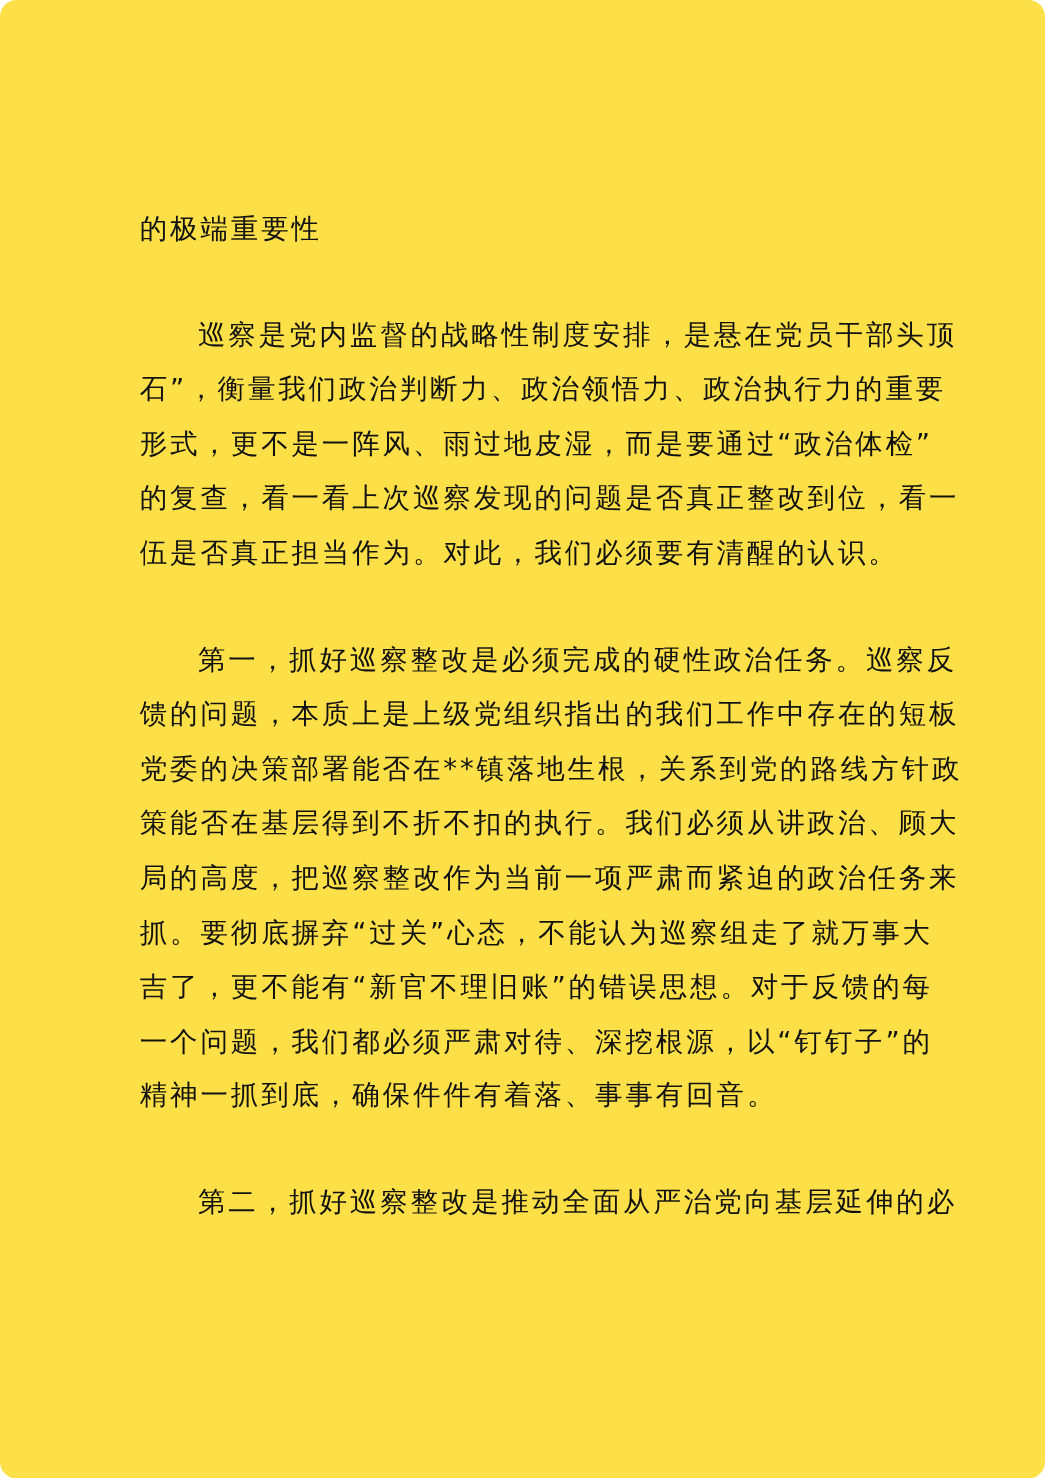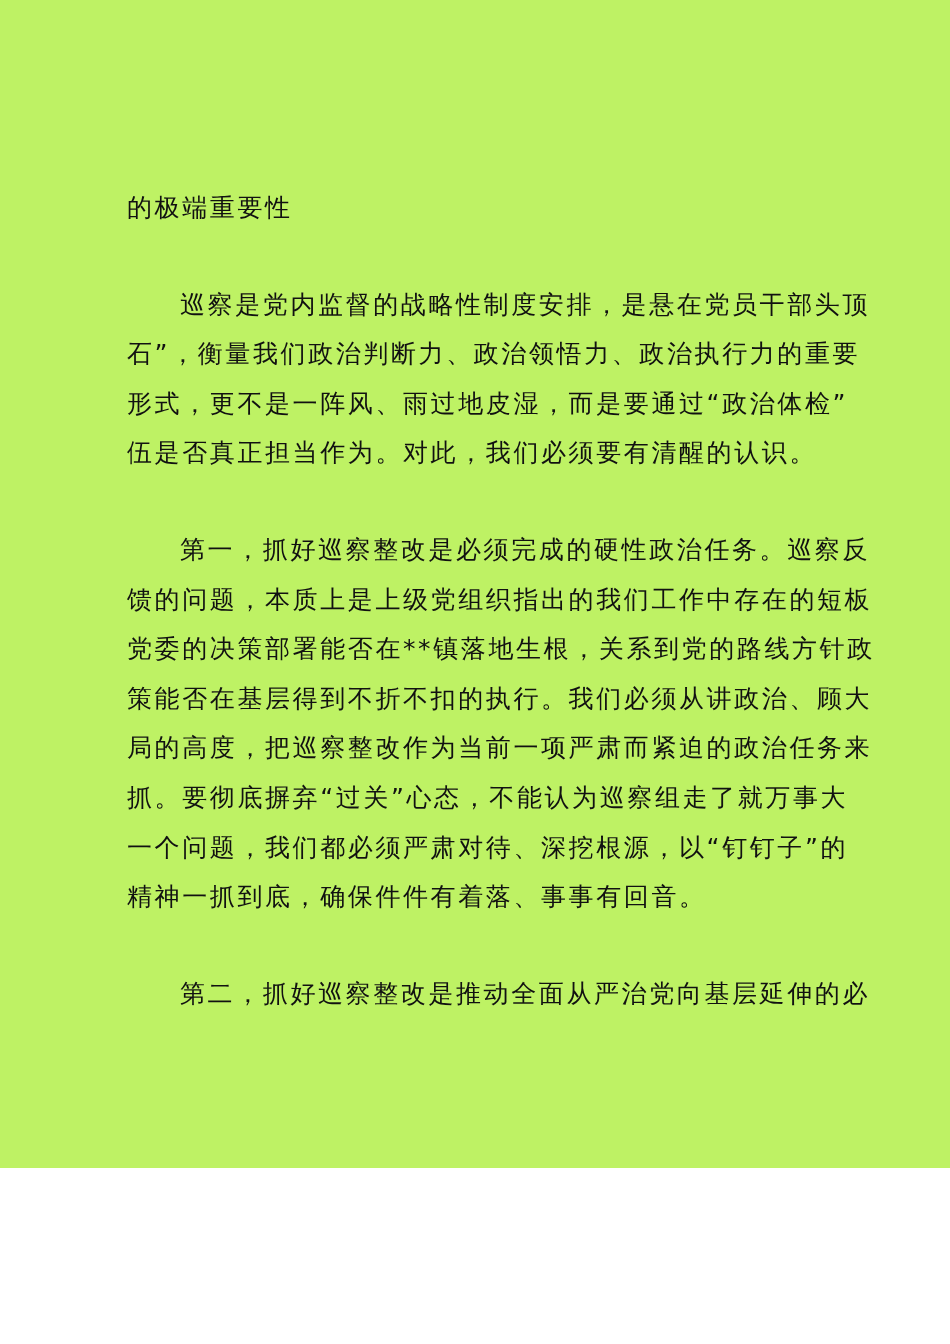--- a/index.html
+++ b/index.html
@@ -13,22 +13,23 @@
       position: relative;
       overflow: hidden;
       font-family: "DejaVu Sans", "Liberation Sans", sans-serif;
       color: #111111;
     }
     .page {
       position: absolute;
       left: 0;
       top: 0;
       width: 950px;
-      height: 1168px;
-      background: #bef264;
+      height: 1344px;
+      background: #fde047;
+      border-radius: 15px;
     }
     .text-block {
       position: absolute;
       left: 127px;
       top: 188px;
       width: 710px;
     }
     .line {
       height: 49.6px;
       line-height: 40px;
@@ -43,24 +44,26 @@
   </style>
 </head>
 <body>
 
 <div class="page">
   <div class="text-block">
     <div class="line">的极端重要性</div>
     <div class="line indent">巡察是党内监督的战略性制度安排，是悬在党员干部头顶</div>
     <div class="line">石”，衡量我们政治判断力、政治领悟力、政治执行力的重要</div>
     <div class="line">形式，更不是一阵风、雨过地皮湿，而是要通过“政治体检”</div>
+    <div class="line">的复查，看一看上次巡察发现的问题是否真正整改到位，看一</div>
     <div class="line">伍是否真正担当作为。对此，我们必须要有清醒的认识。</div>
     <div class="line indent">第一，抓好巡察整改是必须完成的硬性政治任务。巡察反</div>
     <div class="line">馈的问题，本质上是上级党组织指出的我们工作中存在的短板</div>
     <div class="line">党委的决策部署能否在**镇落地生根，关系到党的路线方针政</div>
     <div class="line">策能否在基层得到不折不扣的执行。我们必须从讲政治、顾大</div>
     <div class="line">局的高度，把巡察整改作为当前一项严肃而紧迫的政治任务来</div>
     <div class="line">抓。要彻底摒弃“过关”心态，不能认为巡察组走了就万事大</div>
+    <div class="line">吉了，更不能有“新官不理旧账”的错误思想。对于反馈的每</div>
     <div class="line">一个问题，我们都必须严肃对待、深挖根源，以“钉钉子”的</div>
     <div class="line">精神一抓到底，确保件件有着落、事事有回音。</div>
     <div class="line indent">第二，抓好巡察整改是推动全面从严治党向基层延伸的必</div>
   </div>
 </div>
 
 </body></html>

